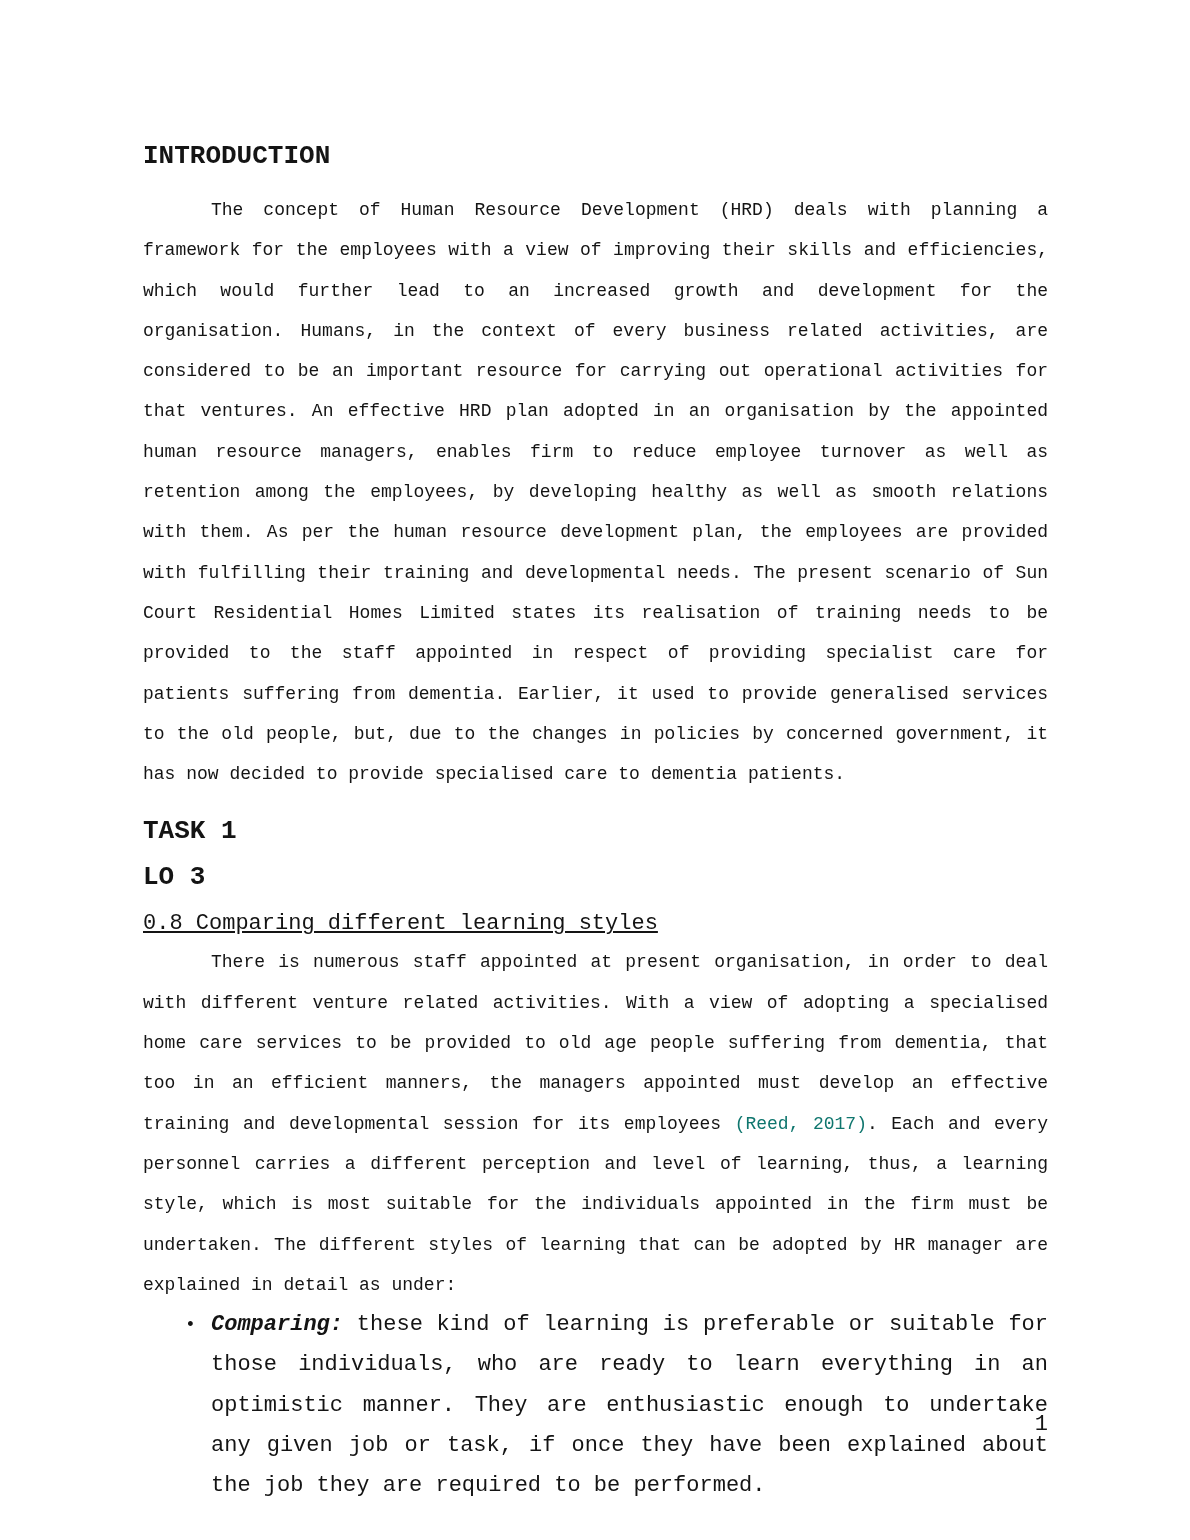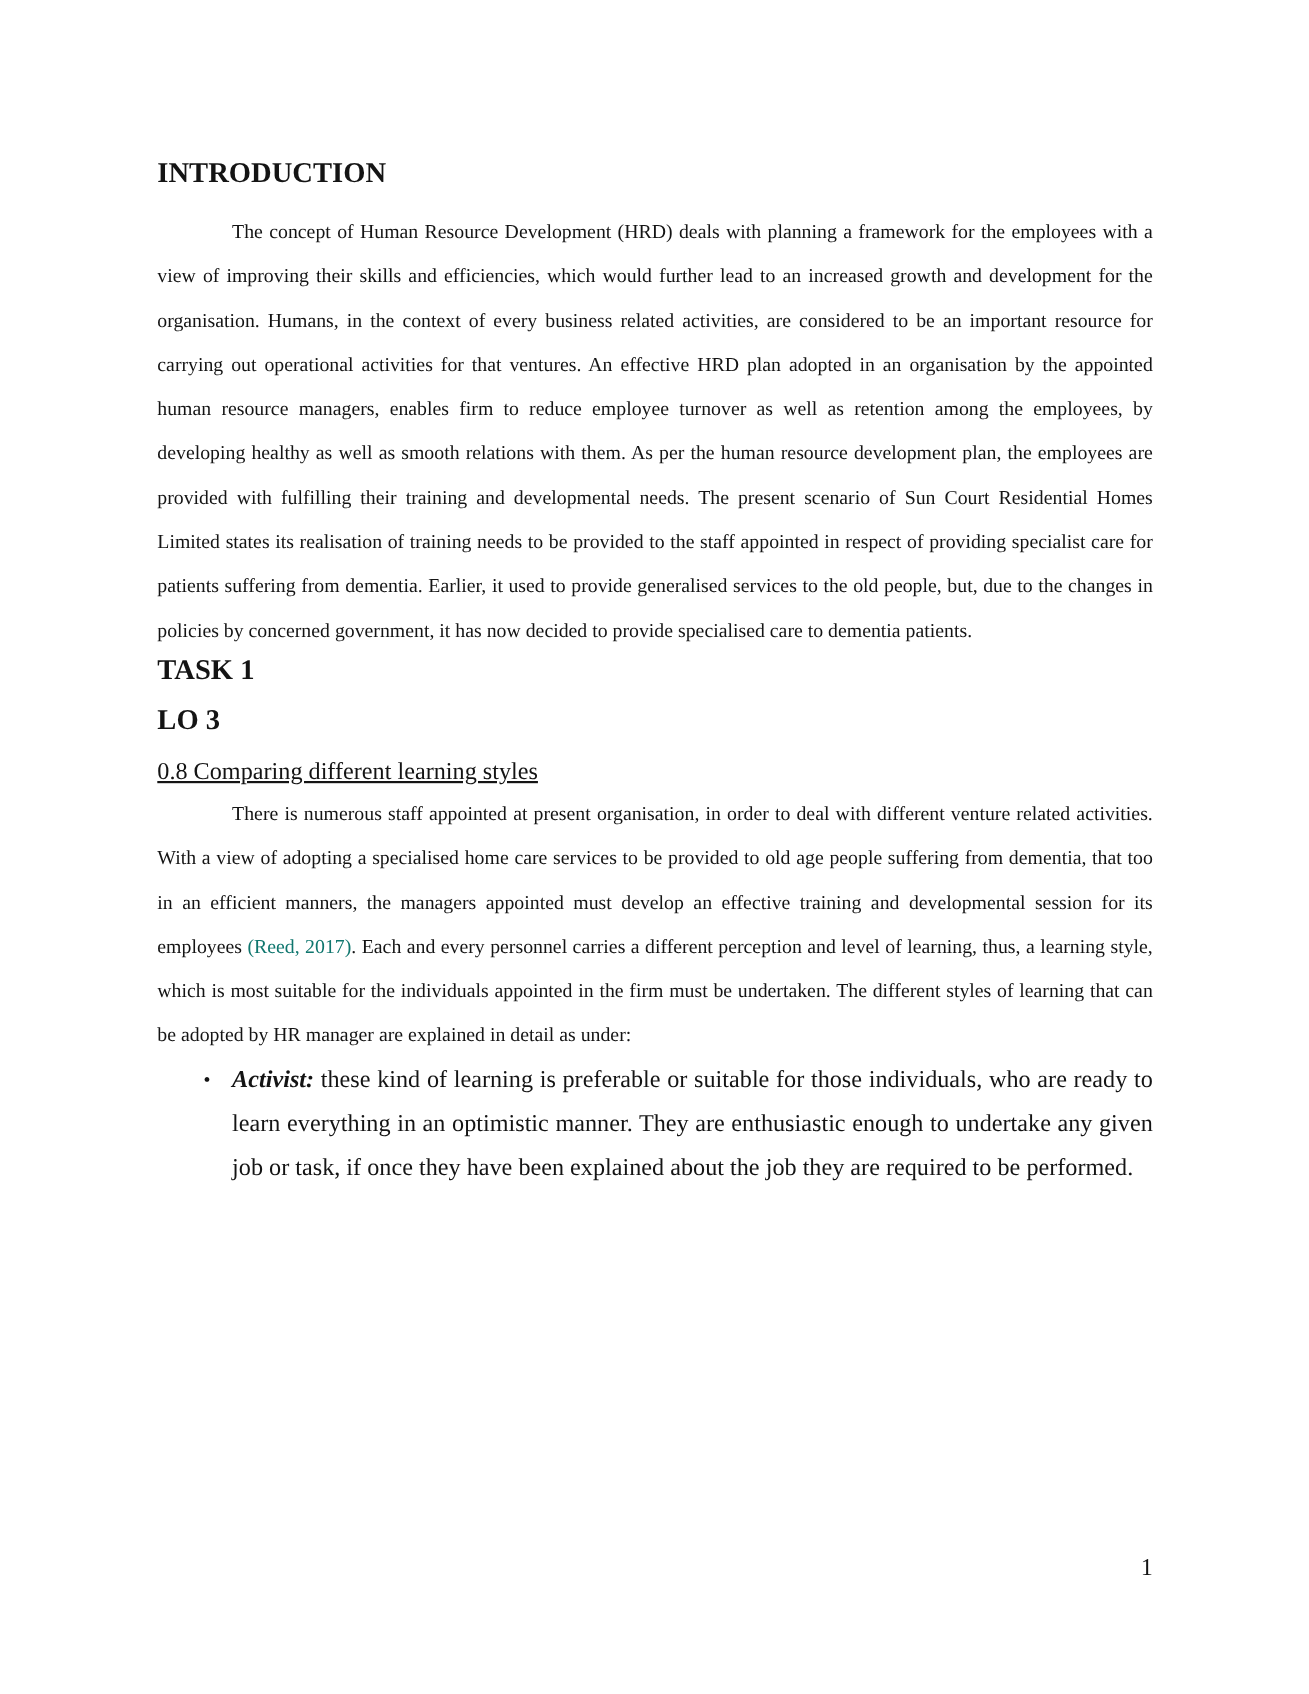--- a/index.html
+++ b/index.html
@@ -8,33 +8,33 @@
     background: #ffffff;
   }
   .page {
     position: relative;
     width: 1190px;
     height: 1540px;
     margin: 0 auto;
     background: #ffffff;
     box-sizing: border-box;
     padding: 141px 142px 16px 143px;
-    font-family: Liberation Serif, serif;
+    font-family: Liberation Mono, monospace;
     color: #141414;
     overflow: hidden;
   }
   .h-major {
     font-size: 26px;
     font-weight: bold;
     line-height: 31px;
     margin: 0;
     color: #141414;
   }
   .h-intro   { margin-bottom: 18px; }
-  .h-task    { }
+  .h-task    { margin-top: 22px; }
   .h-lo      { margin-top: 15px; }
   .h-section {
     font-size: 22px;
     font-weight: normal;
     text-decoration: underline;
     line-height: 30px;
     margin: 16px 0 3px 0;
   }
   .body-para {
     font-size: 18px;
@@ -86,20 +86,20 @@
 
   <h1 class="h-major h-lo">LO 3</h1>
 
   <h2 class="h-section">0.8 Comparing different learning styles</h2>
 
   <p class="body-para"><span>There is numerous staff appointed at present organisation, in order to deal with different venture related activities. With a view of adopting a specialised home care services to be provided to old age people suffering from dementia, that too in an efficient manners, the managers appointed must develop an effective training and developmental session for its employees </span><span class="citation">(Reed, 2017)</span><span>. Each and every personnel carries a different perception and level of learning, thus, a learning style, which is most suitable for the individuals appointed in the firm must be undertaken. The different styles of learning that can be adopted by HR manager are explained in detail as under:</span></p>
 
   <ul class="bullet-list">
     <li>
       <span class="bullet-marker">•</span>
-      <span class="term">Activist:</span>
+      <span class="term">Comparing:</span>
       <span>these kind of learning is preferable or suitable for those individuals, who are ready to learn everything in an optimistic manner. They are enthusiastic enough to undertake any given job or task, if once they have been explained about the job they are required to be performed.</span>
     </li>
   </ul>
 
   <div class="page-number">1</div>
 
 </div>
 
 </body></html>

